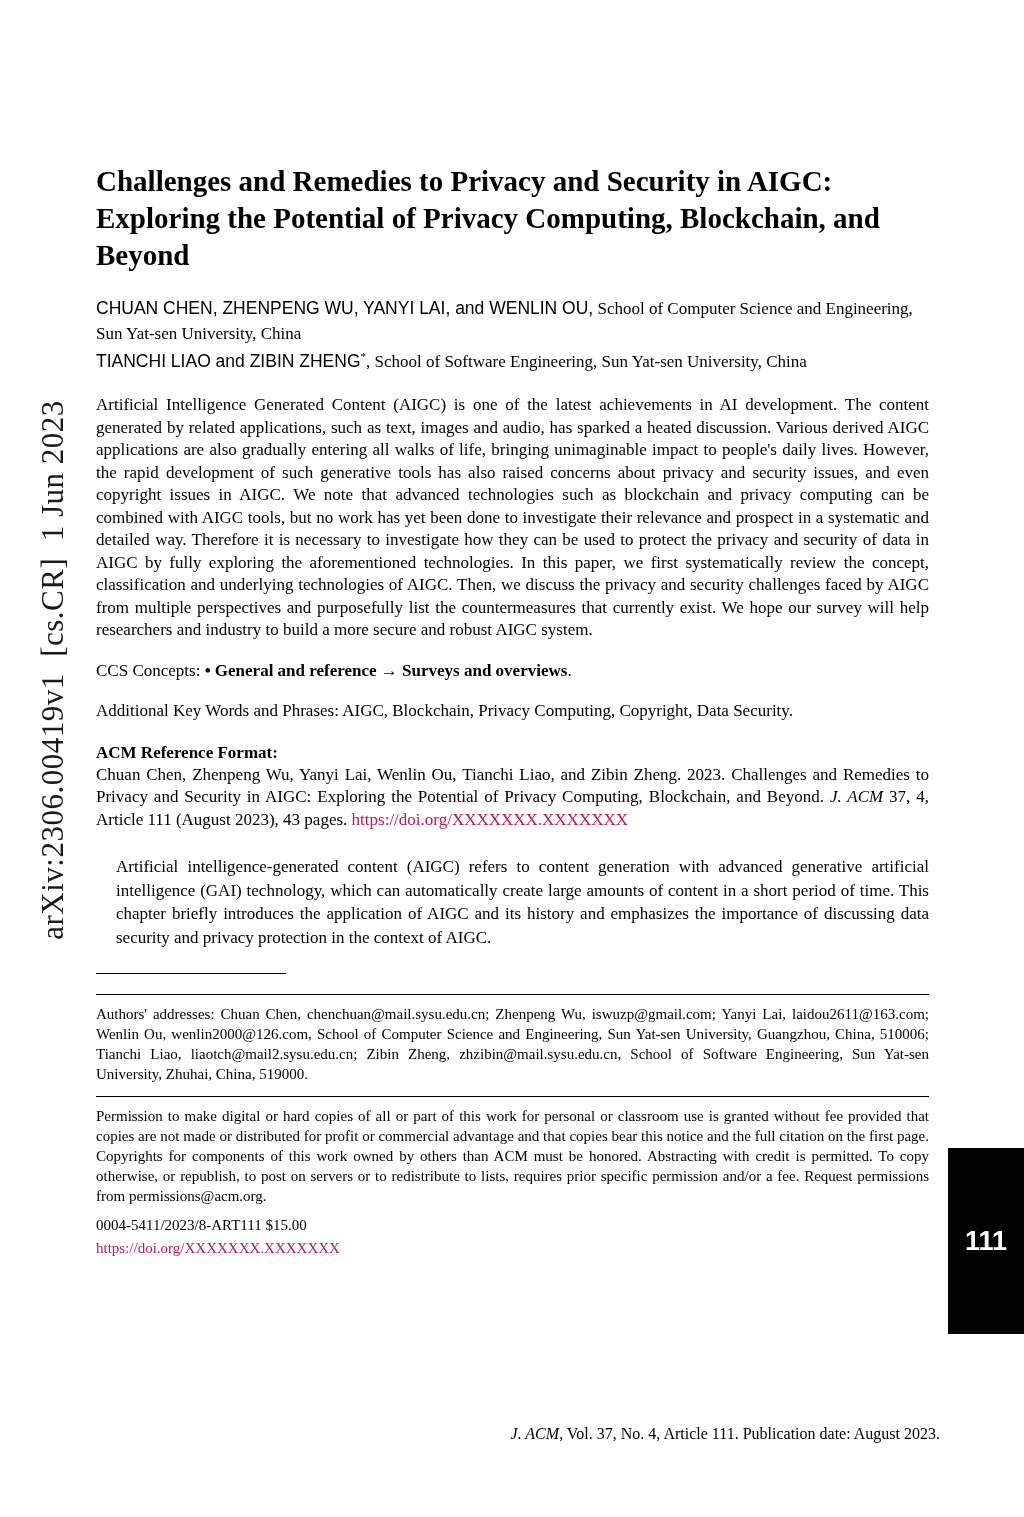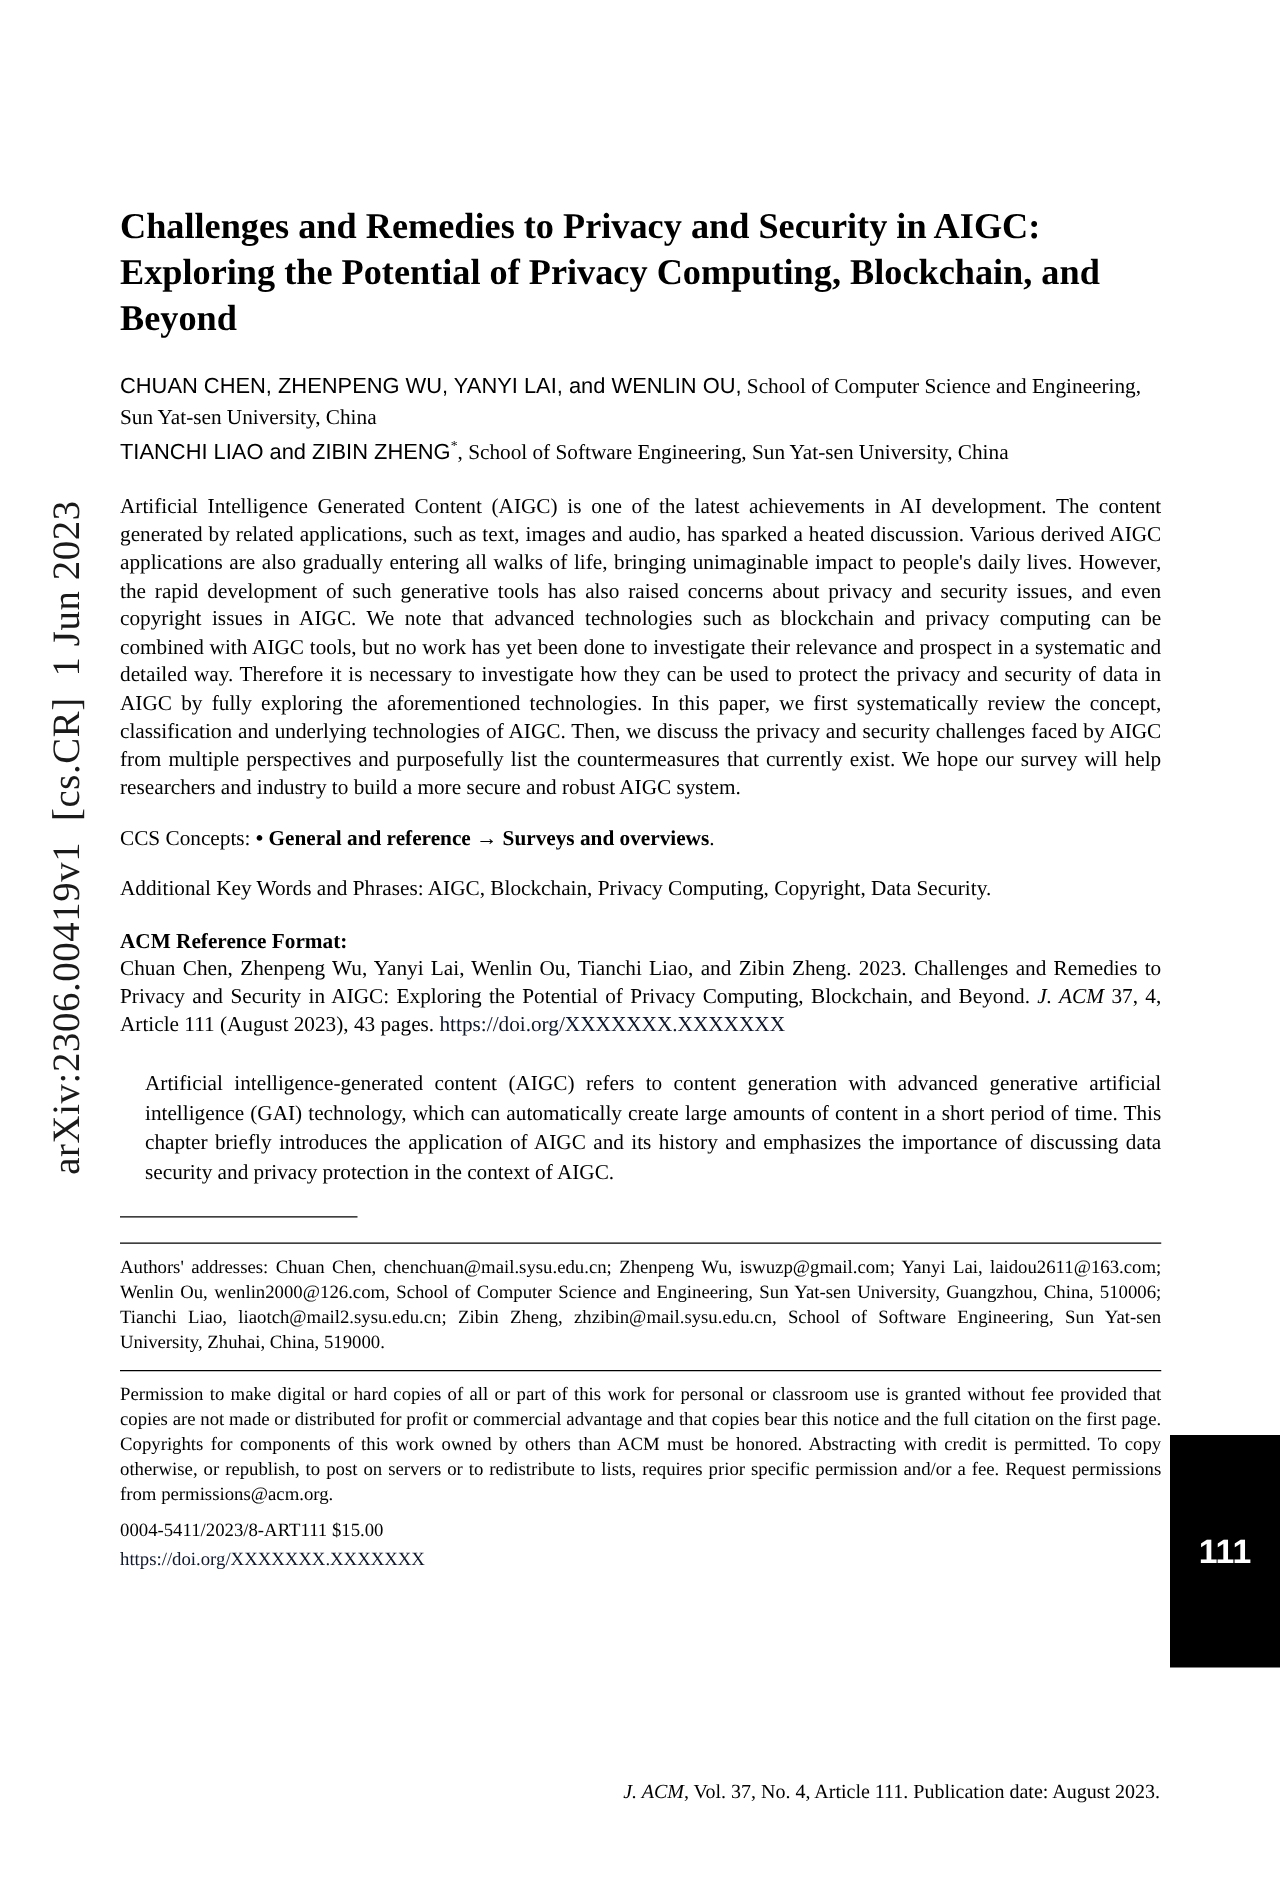--- a/index.html
+++ b/index.html
@@ -98,40 +98,40 @@
   .permission-block {
     margin-top: 12px;
     border-top: 0.8px solid #000;
     padding-top: 9px;
   }
   .permission-text { margin-bottom: 9px; }
   .imprint-line { text-align: left; margin-bottom: 2px; line-height: 21px; }
 
   .page-footer {
     position: absolute;
-    right: 96px; bottom: 74px;
+    right: 84px; bottom: 74px;
     font-size: 16px;
     text-align: center;
   }
 
   .page-badge {
     position: absolute;
     right: 0; top: 1148px;
-    width: 88px; height: 186px;
+    width: 76px; height: 186px;
     background: #000000;
     color: #ffffff;
     display: flex;
     align-items: center;
     justify-content: center;
     font-family: "Liberation Sans", sans-serif;
     font-weight: 700;
     font-size: 27px;
   }
 
-  a.doi-link { color: #0f172a; text-decoration: none; }
+  a.doi-link { color: #be185d; text-decoration: none; }
 </style>
 </head>
 <body>
 
 <div class="page">
 
   <div class="arxiv-watermark">arXiv:2306.00419v1  [cs.CR]  1 Jun 2023</div>
 
   <div class="content">
 

